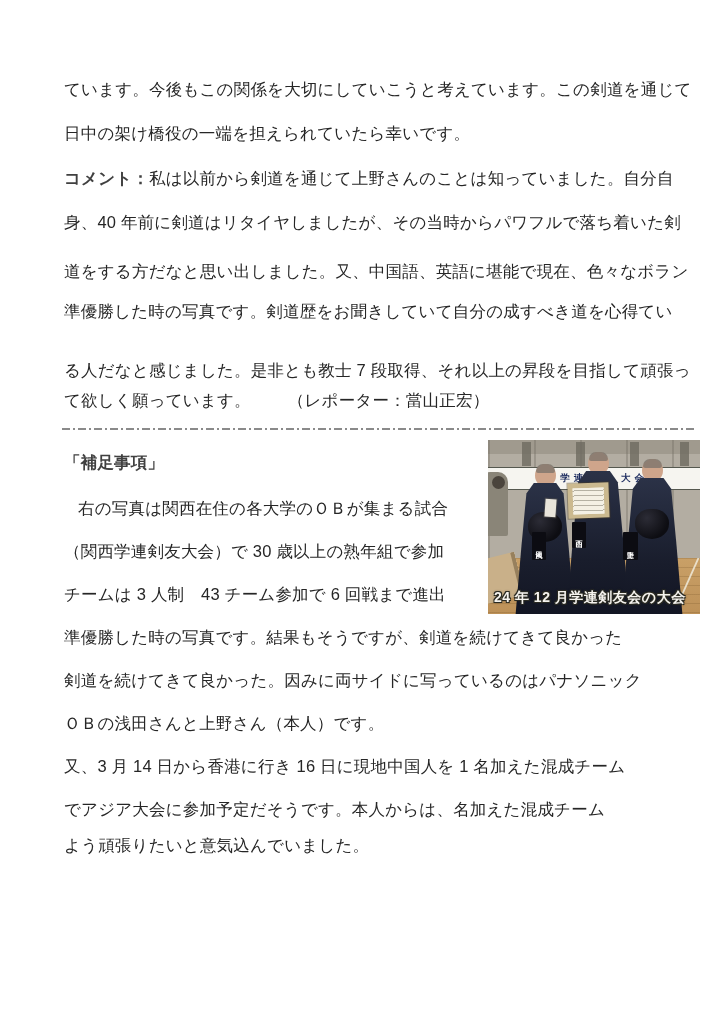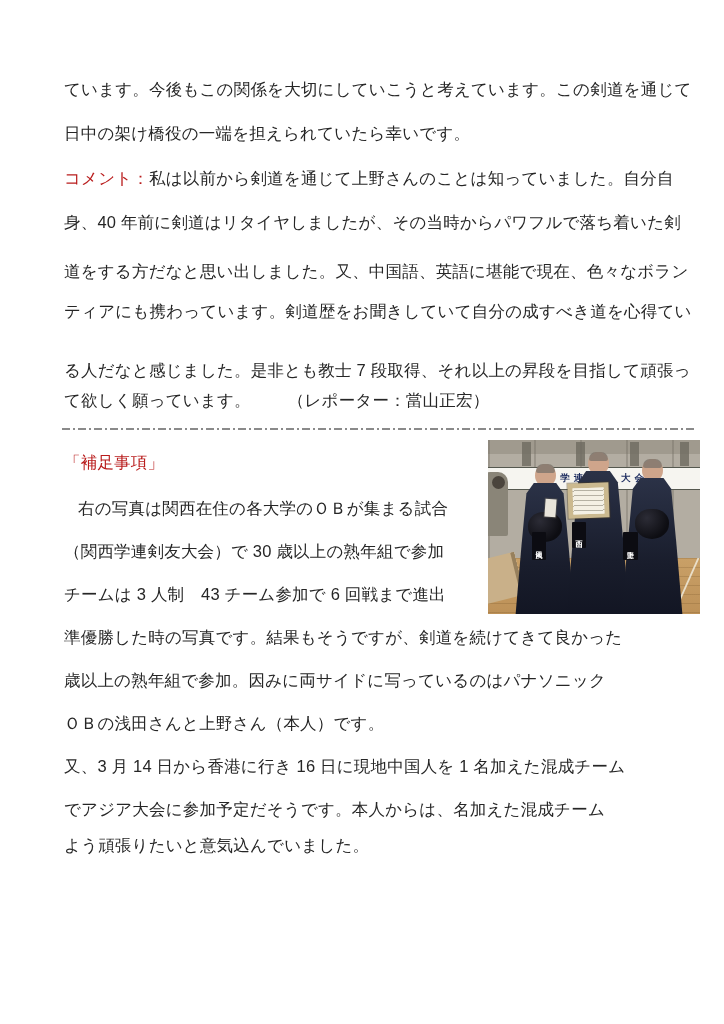--- a/index.html
+++ b/index.html
@@ -6,21 +6,21 @@
   body{
     width:724px;height:1024px;position:relative;background:#ffffff;
     font-family:"Liberation Sans","DejaVu Sans",sans-serif;
     overflow:hidden;
   }
   .tline{
     position:absolute;left:64px;width:620px;
     font-size:16.5px;line-height:22px;color:#262626;
     letter-spacing:0.2px;white-space:pre;
   }
-  .red{color:#b91c1c;font-weight:normal;}
+  .red{color:#404040;font-weight:bold;}
   .reporter{margin-left:37px;}
   .divider{
     position:absolute;left:62px;top:428px;width:634px;height:2px;
     background:repeating-linear-gradient(to right,
       #8a8a8a 0 8px, transparent 8px 11px,
       #8a8a8a 11px 13px, transparent 13px 16px);
   }
   
   .photo{
     position:absolute;left:488px;top:440px;width:212px;height:174px;
@@ -112,34 +112,34 @@
 <body>
 
 <div>
 
   <div class="tline" style="top:78px">ています。今後もこの関係を大切にしていこうと考えています。この剣道を通じて</div>
   <div class="tline" style="top:122px">日中の架け橋役の一端を担えられていたら幸いです。</div>
 
   <div class="tline" style="top:167px"><span class="red">コメント：</span><span>私は以前から剣道を通じて上野さんのことは知っていました。自分自</span></div>
   <div class="tline" style="top:211px">身、40 年前に剣道はリタイヤしましたが、その当時からパワフルで落ち着いた剣</div>
   <div class="tline" style="top:260px">道をする方だなと思い出しました。又、中国語、英語に堪能で現在、色々なボラン</div>
-  <div class="tline" style="top:300px">ティアにも携わっています。剣道歴をお聞きしていて自分の成すべき道を心得てい</div>
+  <div class="tline" style="top:300px">準優勝した時の写真です。剣道歴をお聞きしていて自分の成すべき道を心得てい</div>
   <div class="tline" style="top:359px">る人だなと感じました。是非とも教士 7 段取得、それ以上の昇段を目指して頑張っ</div>
   <div class="tline" style="top:389px"><span>て欲しく願っています。</span><span class="reporter">（レポーター：當山正宏）</span></div>
 
   <div class="divider"></div>
 
   <div class="tline red" style="top:451px">「補足事項」</div>
 
   <div class="tline" style="top:497px;left:78px;width:400px">右の写真は関西在住の各大学のＯＢが集まる試合</div>
   <div class="tline" style="top:540px;width:410px">（関西学連剣友大会）で 30 歳以上の熟年組で参加</div>
   <div class="tline" style="top:583px;width:410px">チームは 3 人制　43 チーム参加で 6 回戦まで進出</div>
 
   <div class="tline" style="top:626px">準優勝した時の写真です。結果もそうですが、剣道を続けてきて良かった</div>
-  <div class="tline" style="top:669px">歳以上の熟年組で参加。因みに両サイドに写っているのはパナソニック</div>
+  <div class="tline" style="top:669px">剣道を続けてきて良かった。因みに両サイドに写っているのはパナソニック</div>
   <div class="tline" style="top:712px">ＯＢの浅田さんと上野さん（本人）です。</div>
   <div class="tline" style="top:755px">又、3 月 14 日から香港に行き 16 日に現地中国人を 1 名加えた混成チーム</div>
   <div class="tline" style="top:798px">でアジア大会に参加予定だそうです。本人からは、名加えた混成チーム</div>
   <div class="tline" style="top:834px">よう頑張りたいと意気込んでいました。</div>
 
   <div class="photo">
     <div class="wall"></div>
     <div class="wall-slot" style="left:34px"></div>
     <div class="wall-slot" style="left:88px"></div>
     <div class="wall-slot" style="left:142px"></div>
@@ -177,15 +177,16 @@
 
     <div class="envelope"></div>
     <div class="certificate">
       <div class="certificate-inner"></div>
     </div>
 
     <div class="name-tag" style="left:44px;top:92px;width:14px;height:28px">浅田</div>
     <div class="name-tag" style="left:84px;top:82px;width:14px;height:26px">西山</div>
     <div class="name-tag" style="left:135px;top:92px;width:15px;height:28px">上野</div>
 
+    <div class="caption">24 年 12 月学連剣友会の大会</div>
   </div>
 
 </div>
 
 </body></html>

